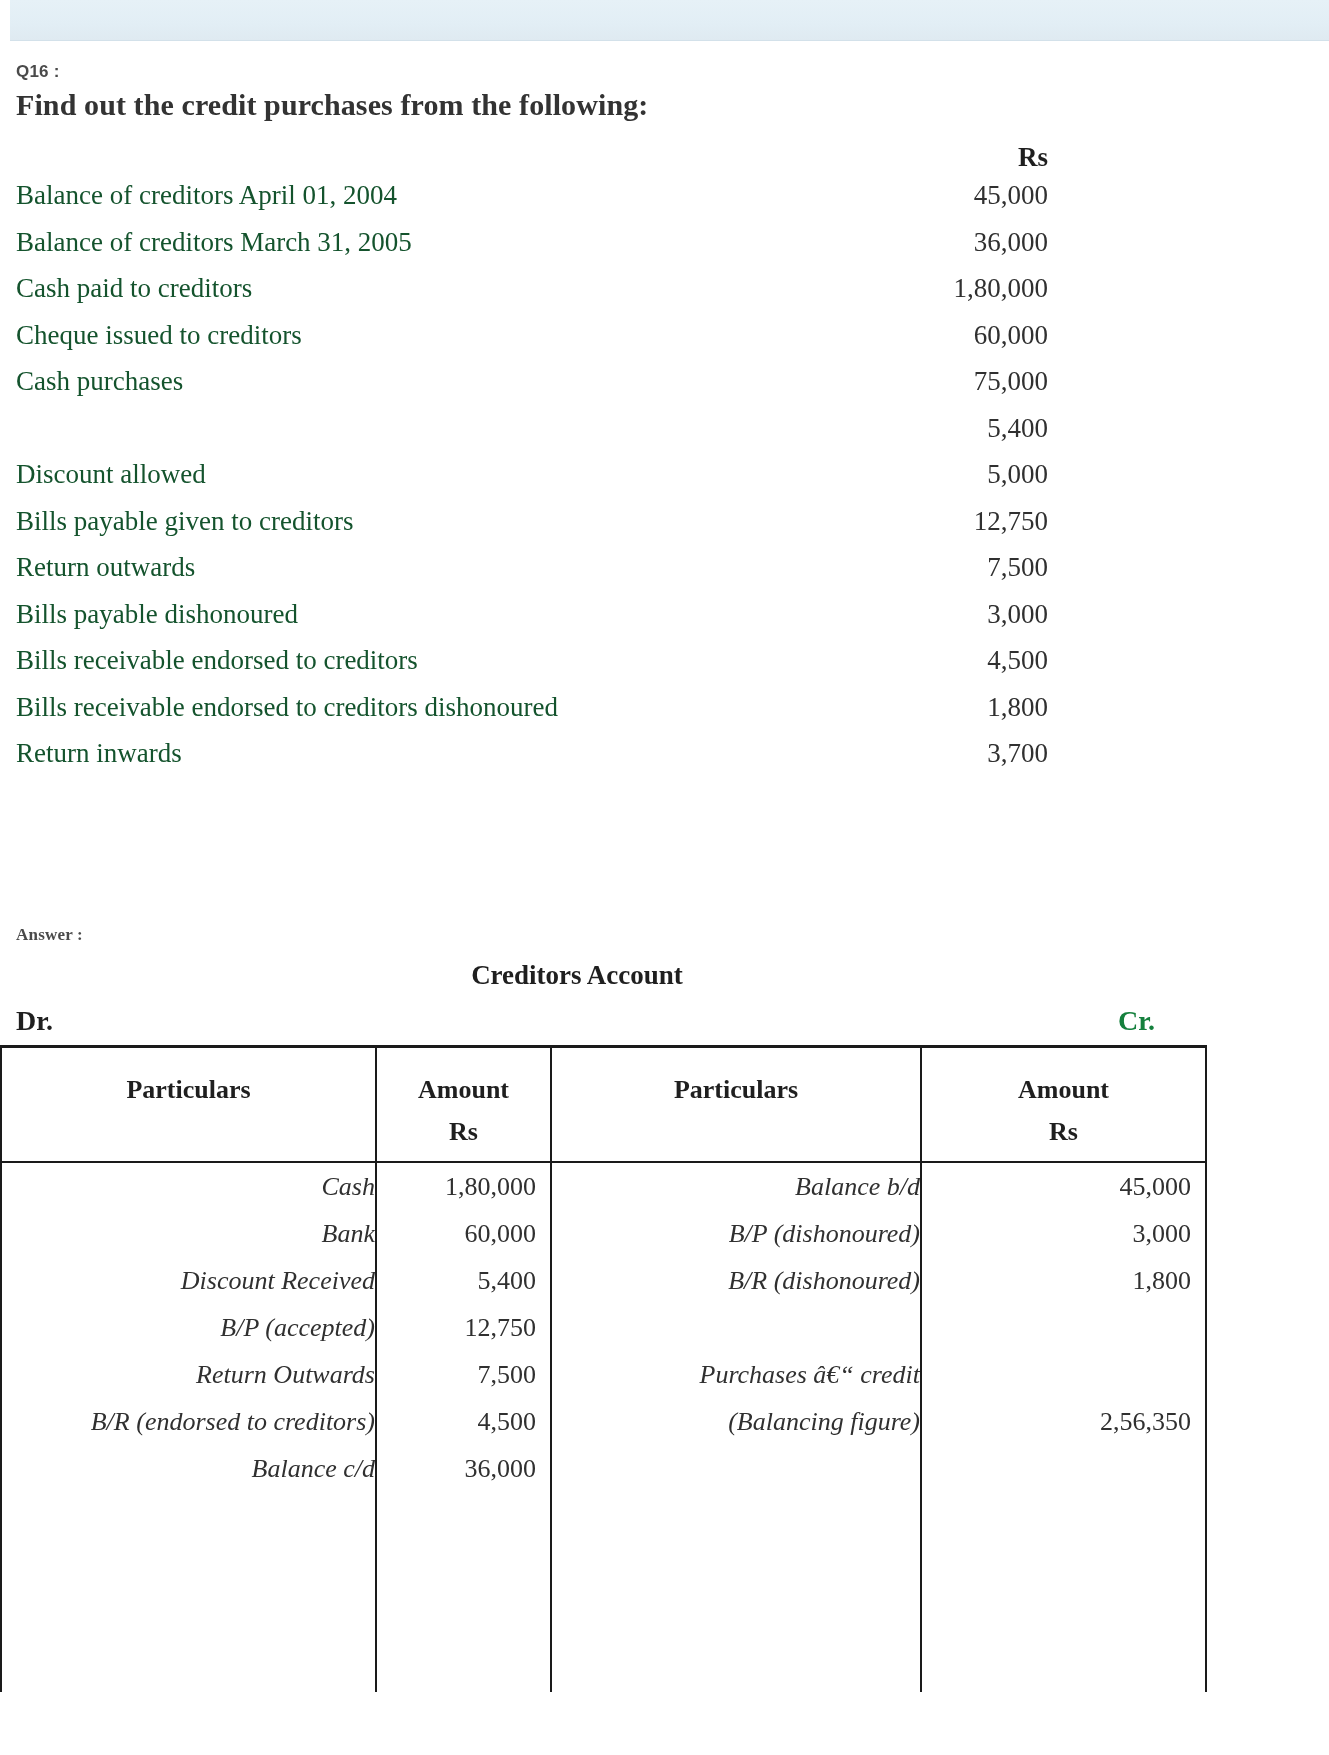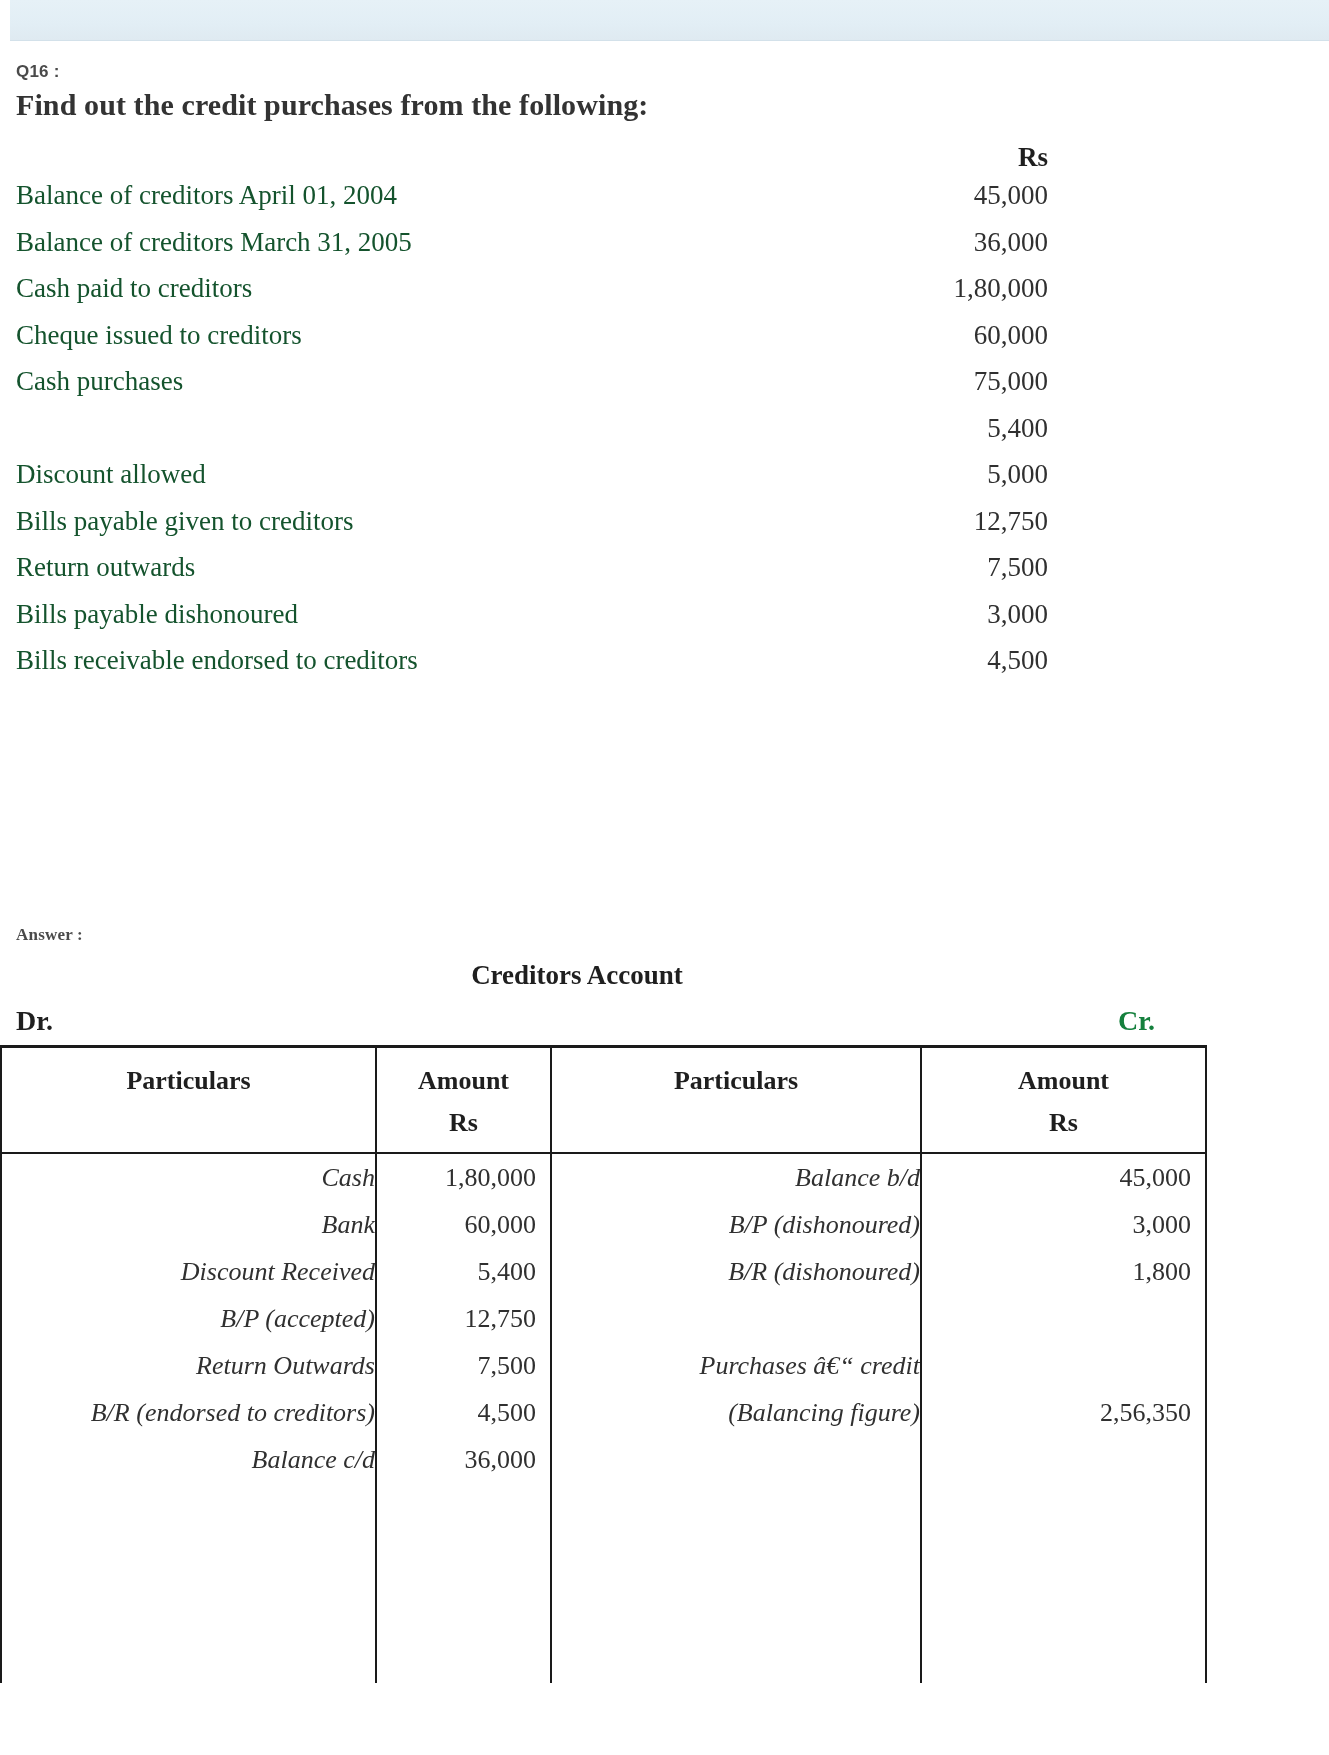--- a/index.html
+++ b/index.html
@@ -159,21 +159,21 @@
   }
   #ledger-table thead th {
     border-top: 3px solid #1a1a1a;
     border-bottom: 2px solid #1a1a1a;
     font-size: 26px;
     font-weight: bold;
     color: #1f1f1f;
     text-align: center;
     height: 92px;
     line-height: 42px;
-    padding-top: 12px;
+    padding-top: 21px;
     margin-top: 28px;
   }
   #ledger-table thead th .unit {
     display: block;
     font-size: 26px;
     font-weight: bold;
   }
   #ledger-table tbody td {
     font-size: 26px;
     color: #303030;
@@ -245,20 +245,28 @@
         <span class="fact-label">Return outwards</span>
         <span class="fact-amount">7,500</span>
       </div>
       <div class="fact-row">
         <span class="fact-label">Bills payable dishonoured</span>
         <span class="fact-amount">3,000</span>
       </div>
       <div class="fact-row">
         <span class="fact-label">Bills receivable endorsed to creditors</span>
         <span class="fact-amount">4,500</span>
+      </div>
+      <div class="fact-row">
+        <span class="fact-label">Bills receivable endorsed to creditors dishonoured</span>
+        <span class="fact-amount">1,800</span>
+      </div>
+      <div class="fact-row">
+        <span class="fact-label">Return inwards</span>
+        <span class="fact-amount">3,700</span>
       </div>
     </div>
 
   <div class="answer-label">Answer :</div>
 
   <div class="account-title">Creditors Account</div>
 
   <div class="dr-label">Dr.</div>
 
   <div class="cr-label">Cr.</div>

